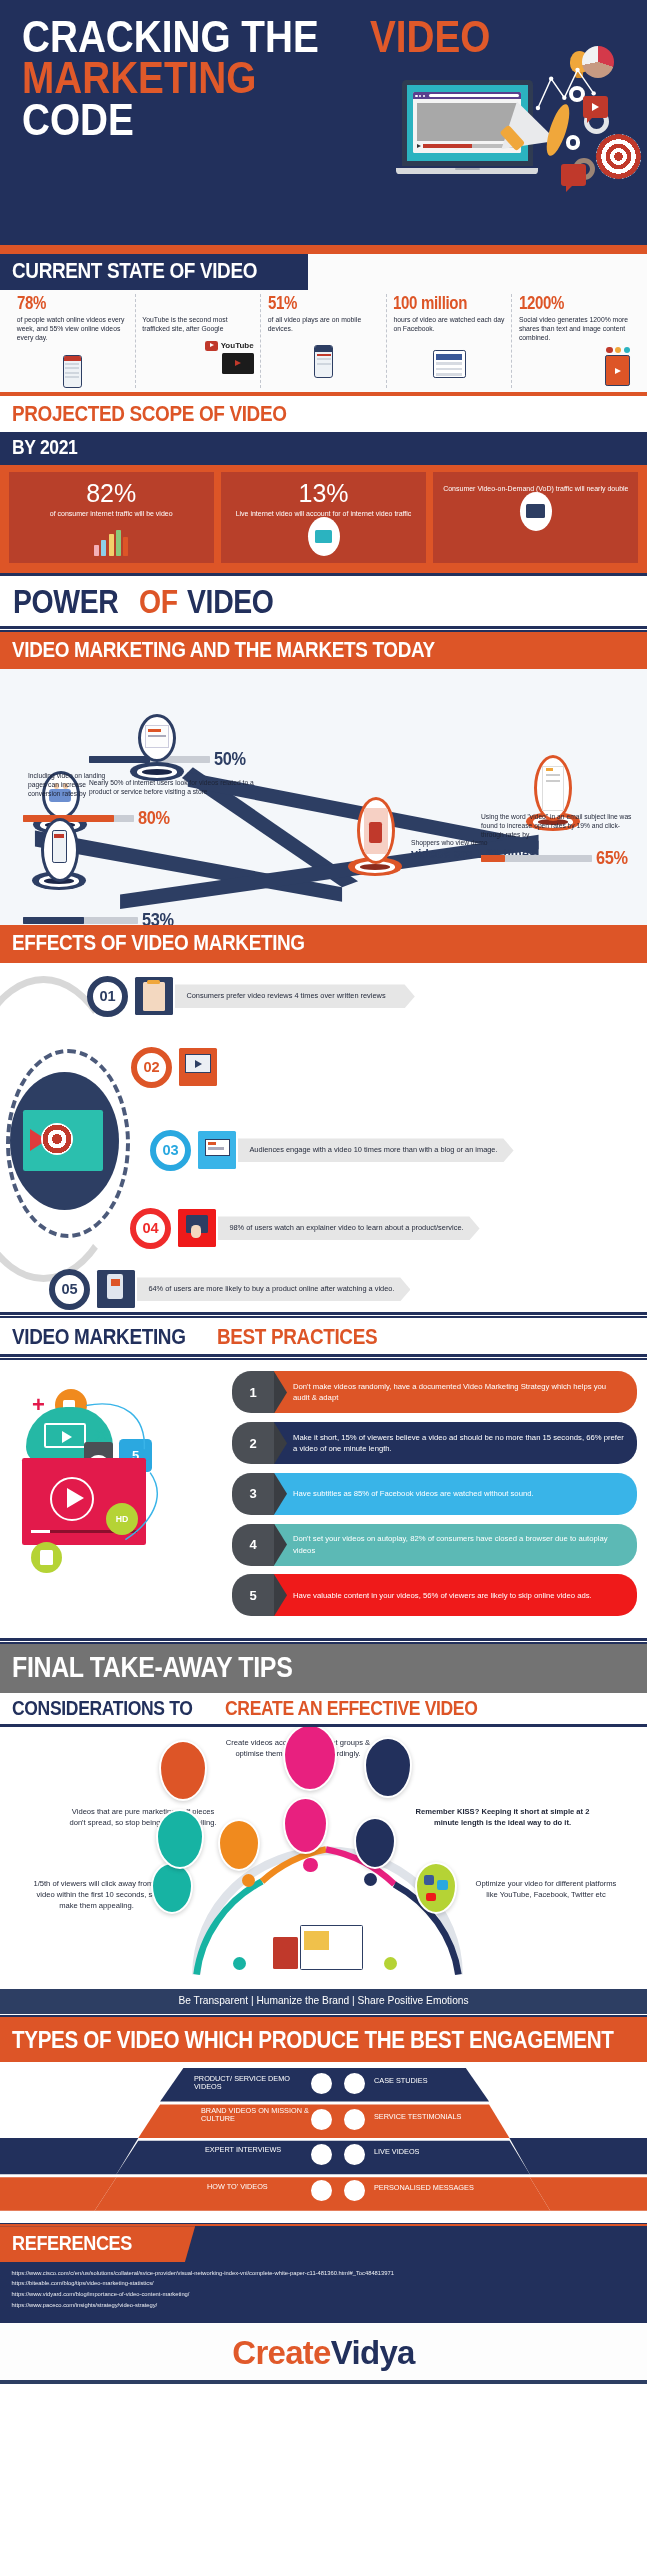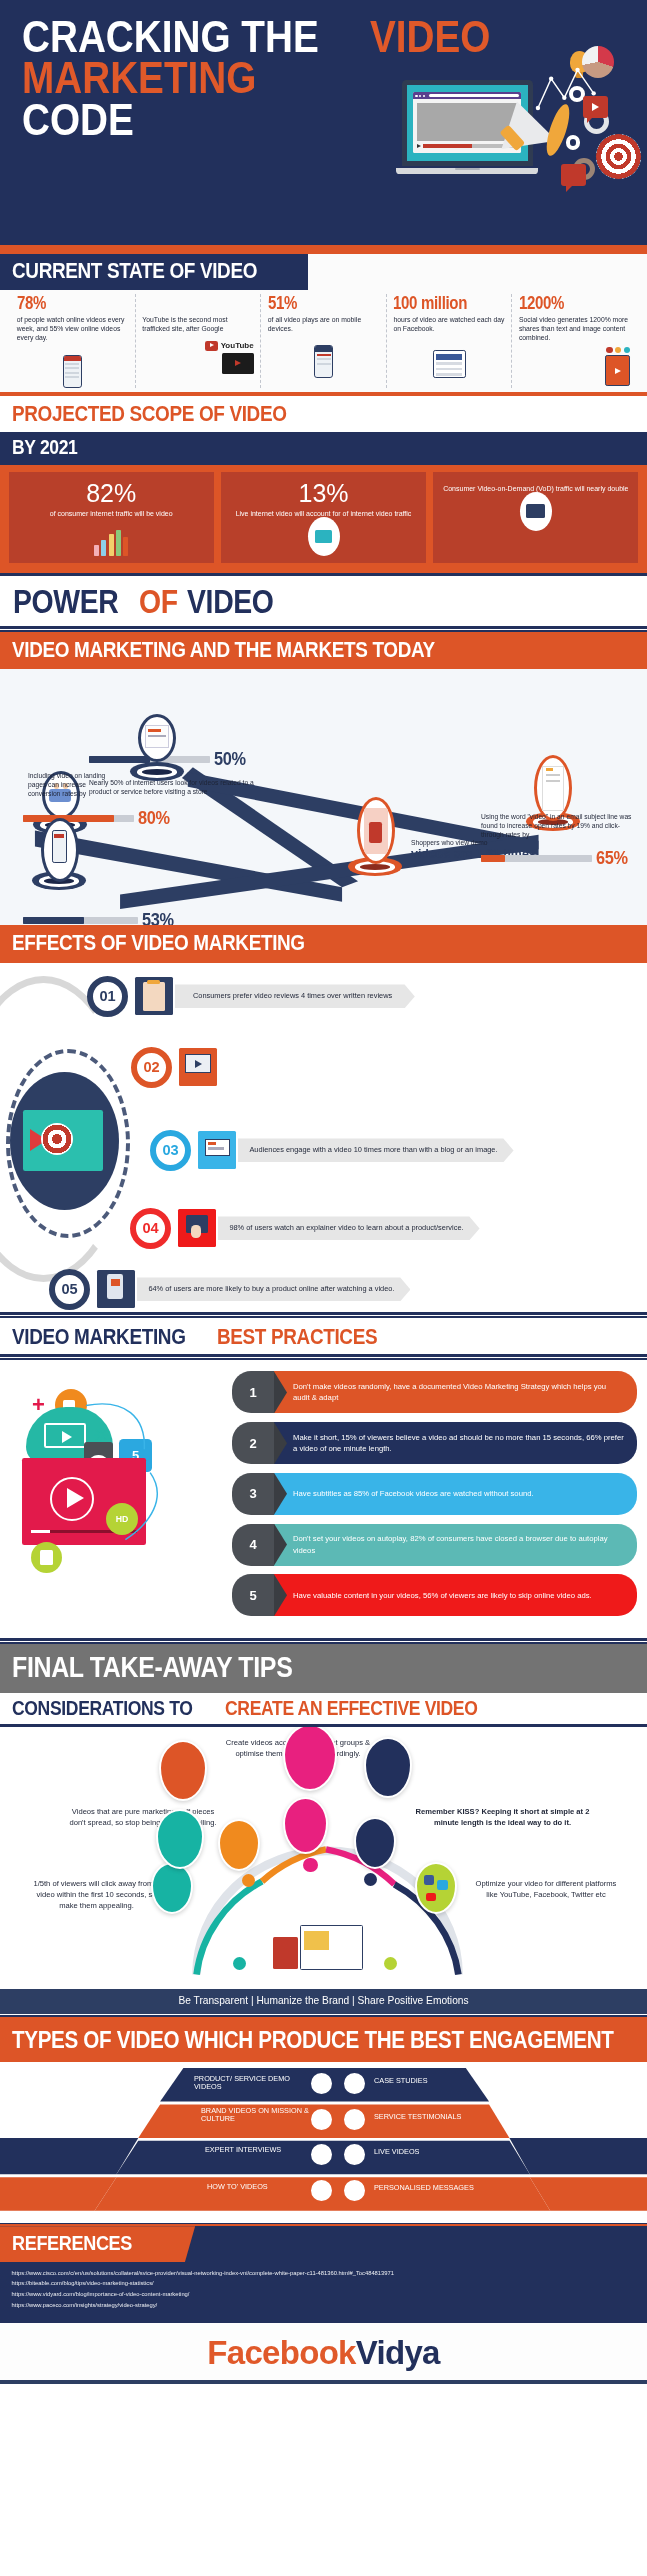--- a/index.html
+++ b/index.html
@@ -154,21 +154,21 @@
   .mk-text { position: absolute; font-size: 6.7px; line-height: 1.35; color: #1e2436; }
   .meter { display:flex; align-items:center; gap: 3.6px; }
   .meter .track { height: 7.3px; background: #c9cdd4; position: relative; border-radius:0.7px;}
   .meter .fill { position:absolute; left:0; top:0; bottom:0; border-radius:0.7px;}
   .meter .val { font-weight:700; }
   .pct-navy { color: #2d3e63; }
   .pct-orange { color: #dd5527; }
   .mk-big { font-size: 12.4px; font-weight: 700; color: #2d3e63; line-height: 1.1; }
 
   
-  .effects { background: #ffffff; position: relative; height: 349px; overflow: hidden; text-align: center; }
+  .effects { background: #ffffff; position: relative; height: 349px; overflow: hidden; }
   .eff-item { position: absolute; display: flex; align-items: center; }
   .eff-num { width: 41px; height: 41px; border-radius: 50%; border: 6.6px solid #2d3e63; background: #fff;
              display:flex; align-items:center; justify-content:center; font-size: 14.6px; font-weight:700; color:#2d3e63; }
   .eff-num.c2 { border-color: #dd5527; color: #dd5527; }
   .eff-num.c3 { border-color: #29a8e0; color: #29a8e0; }
   .eff-num.c4 { border-color: #ef2b2b; color: #ef2b2b; }
   .eff-icon { width: 38px; height: 38px; margin-left: 7.3px; }
   .eff-ribbon {
     background: #e6e6e6; padding: 6.6px 16px 6.6px 11.6px; font-size: 7.4px; line-height: 1.45; color:#1e2436;
     clip-path: polygon(0 0, calc(100% - 10.2px) 0, 100% 50%, calc(100% - 10.2px) 100%, 0 100%);
@@ -791,18 +791,18 @@
     <ul>
       <li>https://www.cisco.com/c/en/us/solutions/collateral/svice-provider/visual-networking-index-vni/complete-white-paper-c11-481360.html#_Toc484813971</li>
       <li>https://biteable.com/blog/tips/video-marketing-statistics/</li>
       <li>https://www.vidyard.com/blog/importance-of-video-content-marketing/</li>
       <li>https://www.paceco.com/insights/strategy/video-strategy/</li>
     </ul>
   </section>
 
   <footer class="footer">
     <div class="logo">
-      <span class="d">Facebook</span><span class="v">Vidya</span>
+      <span class="d">Create</span><span class="v">Vidya</span>
     </div>
   </footer>
 
 </div>
 
 
 </body></html>

